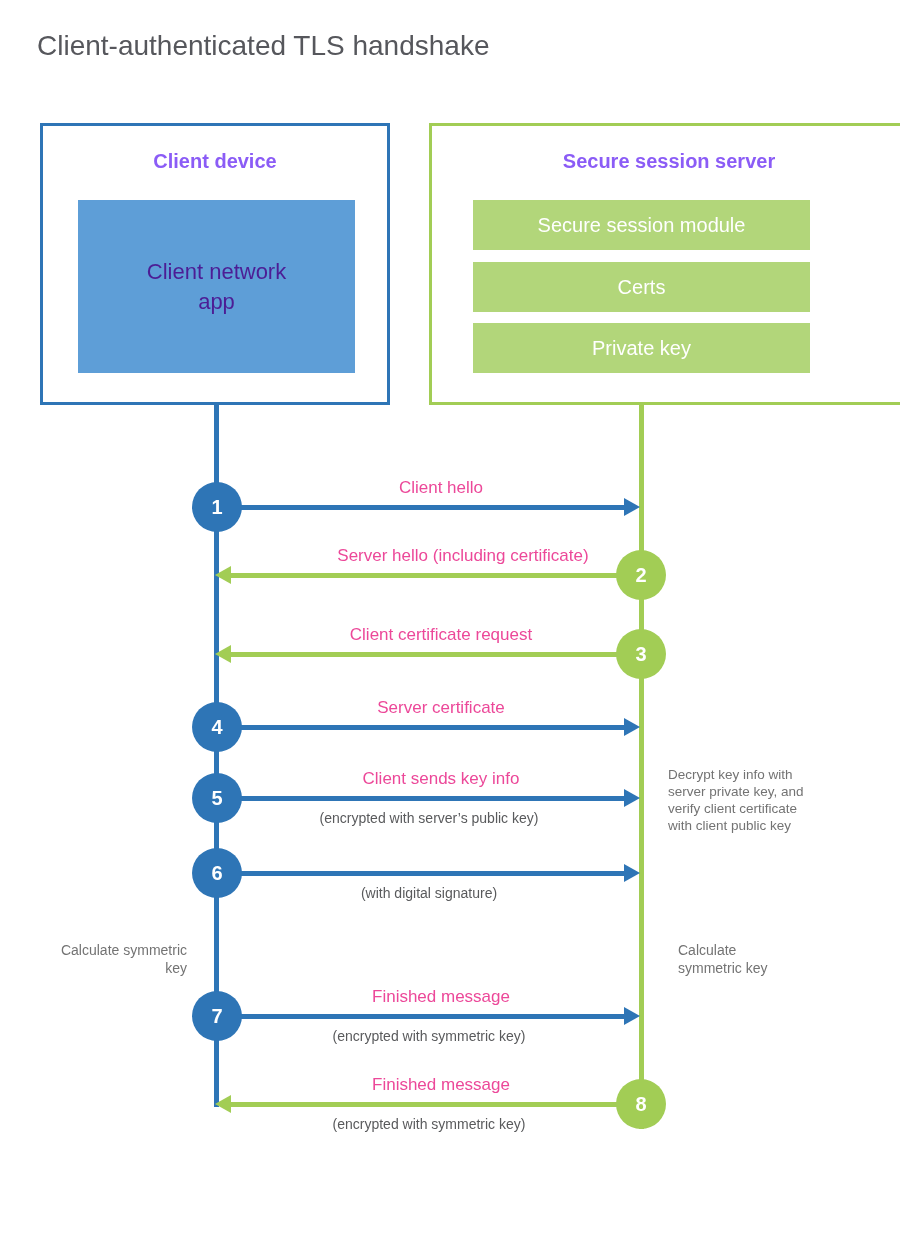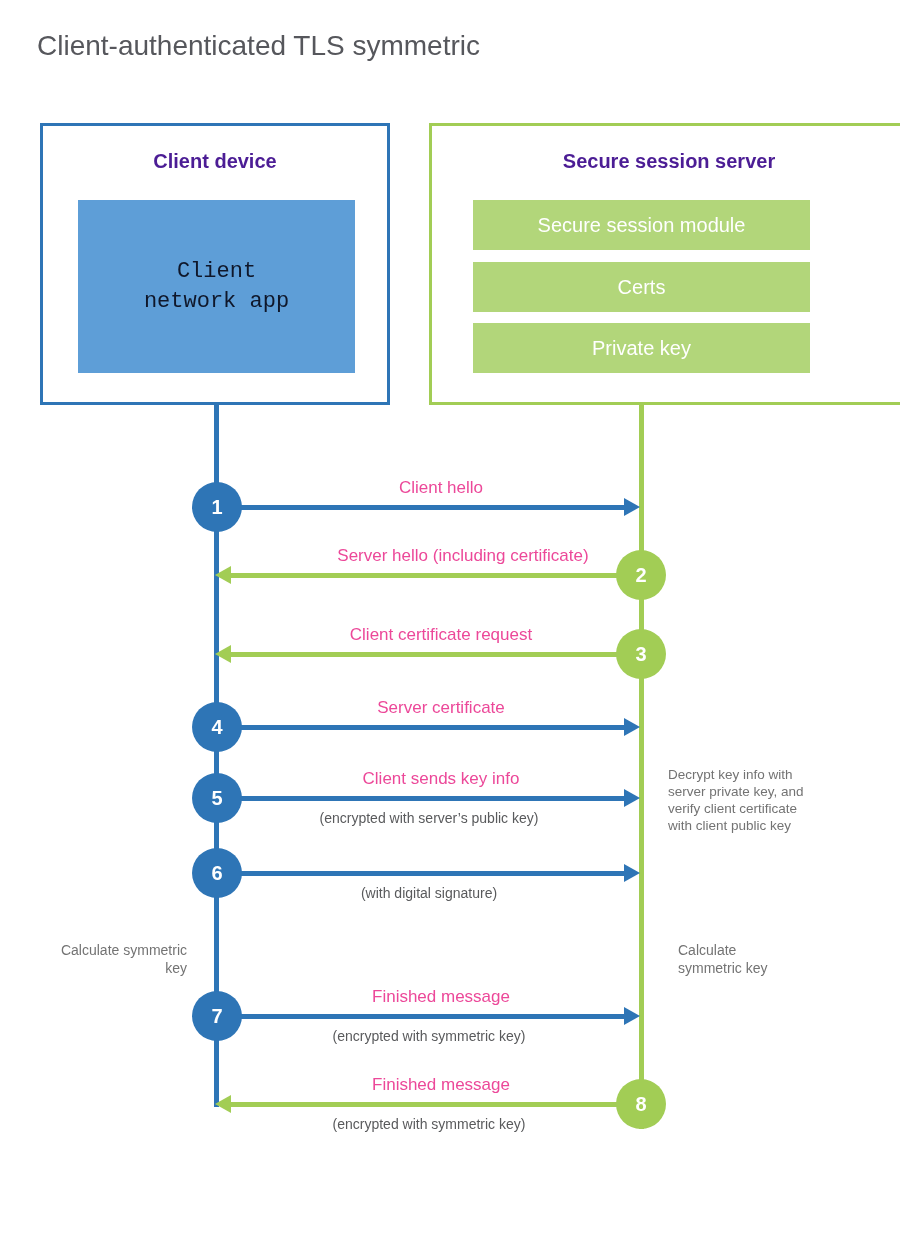--- a/index.html
+++ b/index.html
@@ -10,26 +10,26 @@
   .abs{position:absolute;}
   #page-title{
     left:37px;top:30px;font-size:28px;color:#56575c;font-weight:400;letter-spacing:0;
   }
   
   .actor-box{box-sizing:border-box;background:#fff;}
   #client-box{left:40px;top:123px;width:350px;height:282px;border:3px solid #2e75b6;}
   #server-box{left:429px;top:123px;width:480px;height:282px;border:3px solid #a2cd55;}
   .actor-title{
     position:absolute;left:0;top:24px;width:100%;text-align:center;
-    font-size:20px;font-weight:bold;color:#4c1d95;
+    font-size:20px;font-weight:bold;color:#8b5cf6;
   }
   #client-app-box{
     position:absolute;left:35px;top:74px;width:277px;height:173px;background:#5e9ed7;
     display:flex;align-items:center;justify-content:center;text-align:center;
-    color:#0f172a;font-size:22px;line-height:1.35;font-family:Liberation Mono, monospace;
+    color:#4c1d95;font-size:22px;line-height:1.35;
   }
   #client-app-box span{display:inline-block;width:170px;}
   .server-bar{
     position:absolute;left:41px;width:337px;height:50px;background:#b2d67a;
     color:#fff;font-size:20px;text-align:center;line-height:50px;
   }
   
   .lifeline{width:5px;}
   #lifeline-client{left:214px;top:403px;height:704px;background:#2e75b6;}
   #lifeline-server{left:639px;top:403px;height:726px;background:#a2cd55;}
@@ -55,21 +55,21 @@
   .note{color:#737373;}
   #note-server{left:668px;top:766px;width:152px;font-size:13.5px;line-height:17px;}
   #calc-client{left:47px;top:941px;width:140px;font-size:14px;line-height:18px;text-align:right;}
   #calc-server{left:678px;top:941px;width:104px;font-size:14px;line-height:18px;text-align:left;}
 </style>
 </head>
 <body>
 
 <div id="canvas">
 
-  <div class="abs" id="page-title">Client-authenticated TLS symmetric</div>
+  <div class="abs" id="page-title">Client-authenticated TLS handshake</div>
 
   <div class="abs actor-box" id="client-box">
     <div class="actor-title">Client device</div>
     <div id="client-app-box">
       <span>Client network app</span>
     </div>
   </div>
 
   <div class="abs actor-box" id="server-box">
     <div class="actor-title">Secure session server</div>

